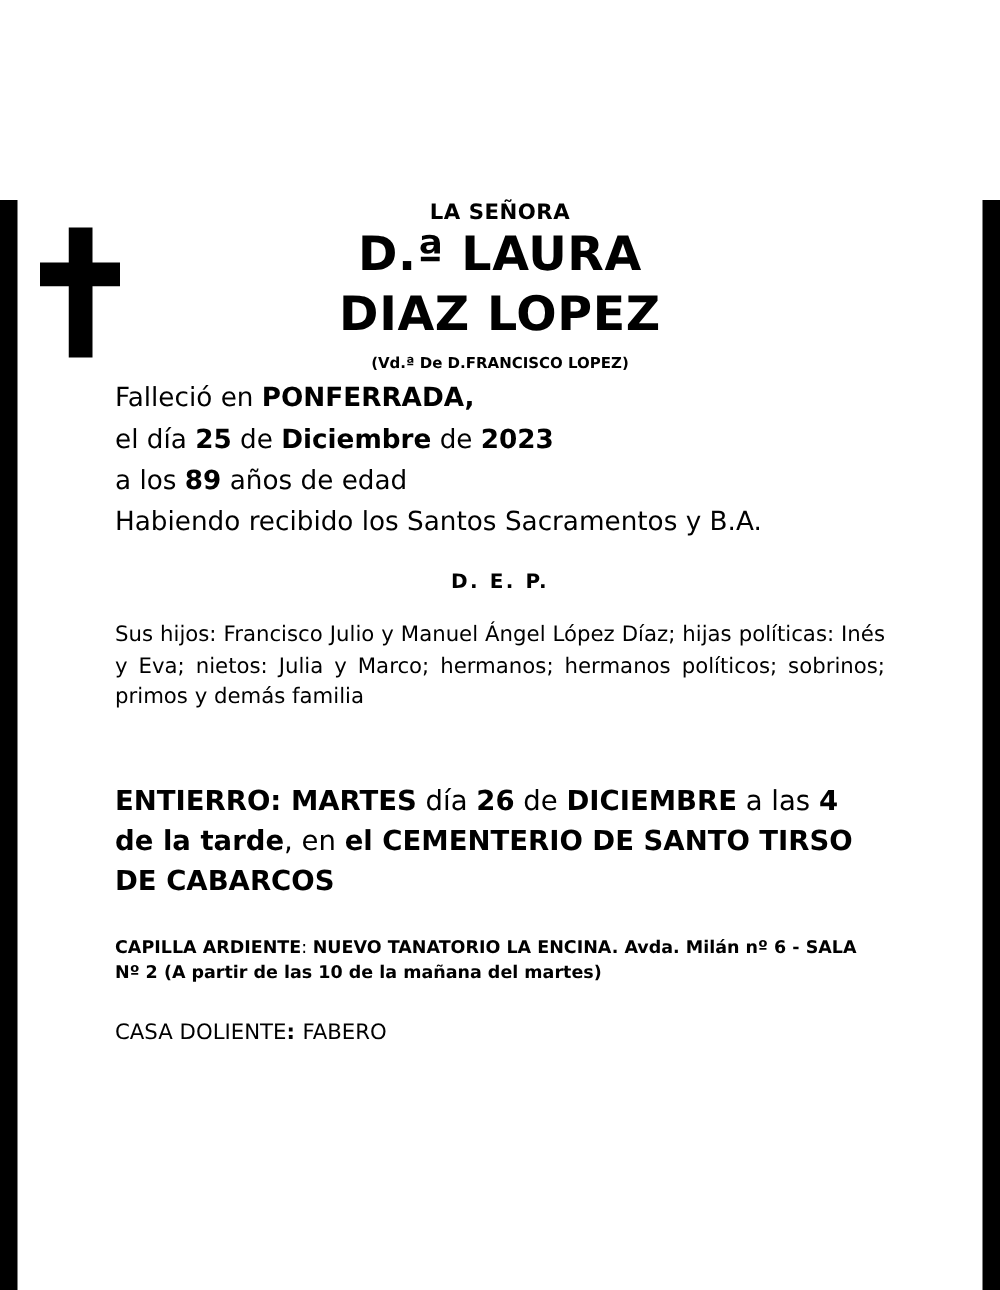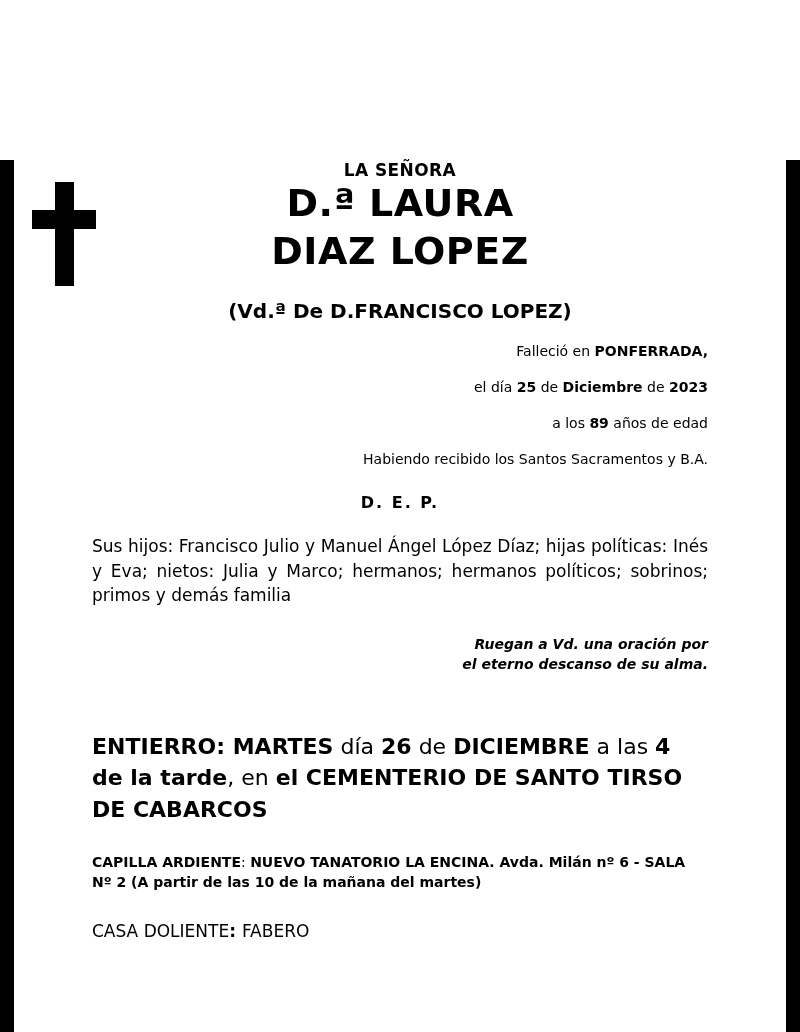--- a/index.html
+++ b/index.html
@@ -65,28 +65,28 @@
   .name {
     text-align: center;
     font-size: 38px;
     font-weight: bold;
     line-height: 1.25;
     letter-spacing: 0.5px;
   }
   .name .line2 { display: block; }
   .widow {
     text-align: center;
-    font-size: 20px;
+    font-size: 12px;
     font-weight: bold;
-    margin-top: 24px;
+    margin-top: 8px;
   }
   .line-reg {
-    text-align: right;
-    font-size: 14px;
-    margin-top: 20px;
+    text-align: left;
+    font-size: 21px;
+    margin-top: 9px;
     font-weight: normal;
   }
   .dep {
     text-align: center;
     font-size: 16px;
     font-weight: bold;
     margin-top: 26px;
     letter-spacing: 2px;
   }
   .family {
@@ -151,24 +151,20 @@
     <div class="line-reg">
       <span>a los </span><span class="b">89</span><span> años de edad</span>
     </div>
 
     <div class="line-reg">Habiendo recibido los Santos Sacramentos y B.A.</div>
 
     <div class="dep">D.   E.   P.</div>
 
     <div class="family">Sus hijos: Francisco Julio y Manuel Ángel López Díaz; hijas políticas: Inés y Eva; nietos: Julia y Marco; hermanos; hermanos políticos; sobrinos; primos y demás familia</div>
 
-    <div class="prayer">
-      <div>Ruegan a Vd. una oración por</div>
-      <div>el eterno descanso de su alma.</div>
-    </div>
 
     <div class="burial">
       <span class="b">ENTIERRO:</span><span class="b"> MARTES</span><span> día </span><span class="b">26</span><span> de </span><span class="b">DICIEMBRE</span><span> a las </span><span class="b">4 de la tarde</span><span>, en </span><span class="b">el CEMENTERIO DE SANTO TIRSO DE CABARCOS</span>
     </div>
 
     <div class="chapel">
       <span class="b">CAPILLA ARDIENTE</span><span>: </span><span class="b">NUEVO TANATORIO LA ENCINA. Avda. Milán nº 6  - SALA Nº 2 (A partir de las 10 de la mañana del martes)</span>
     </div>
 
     <div class="home">

